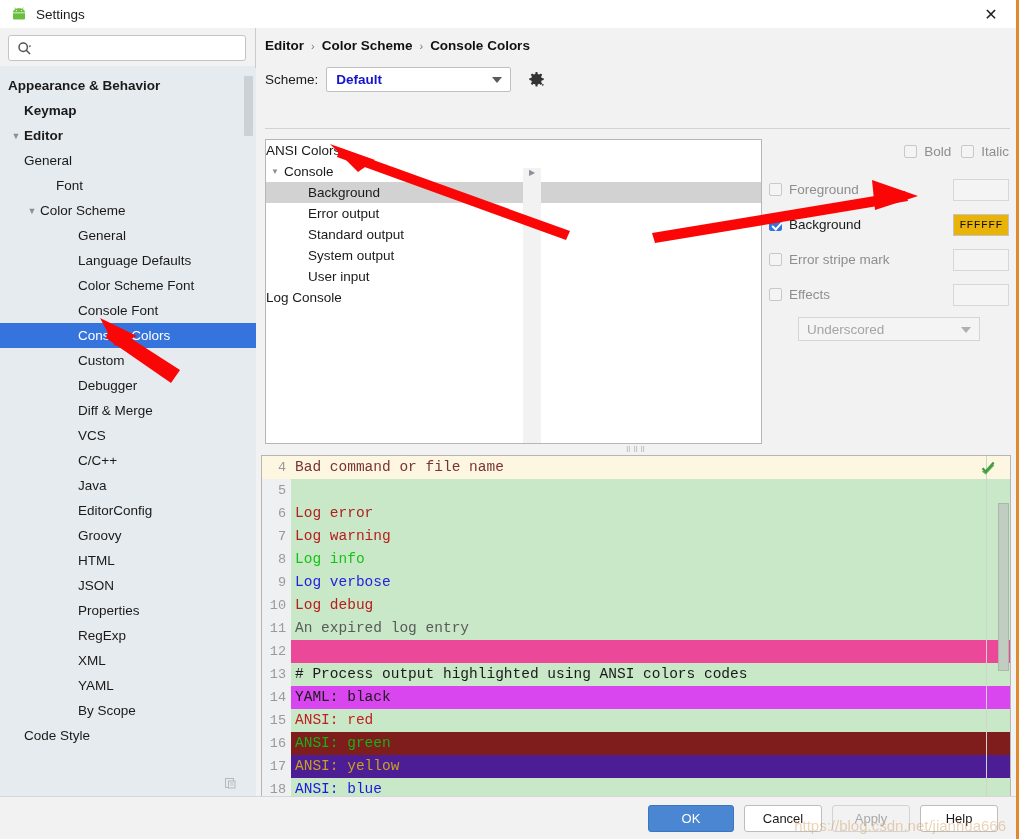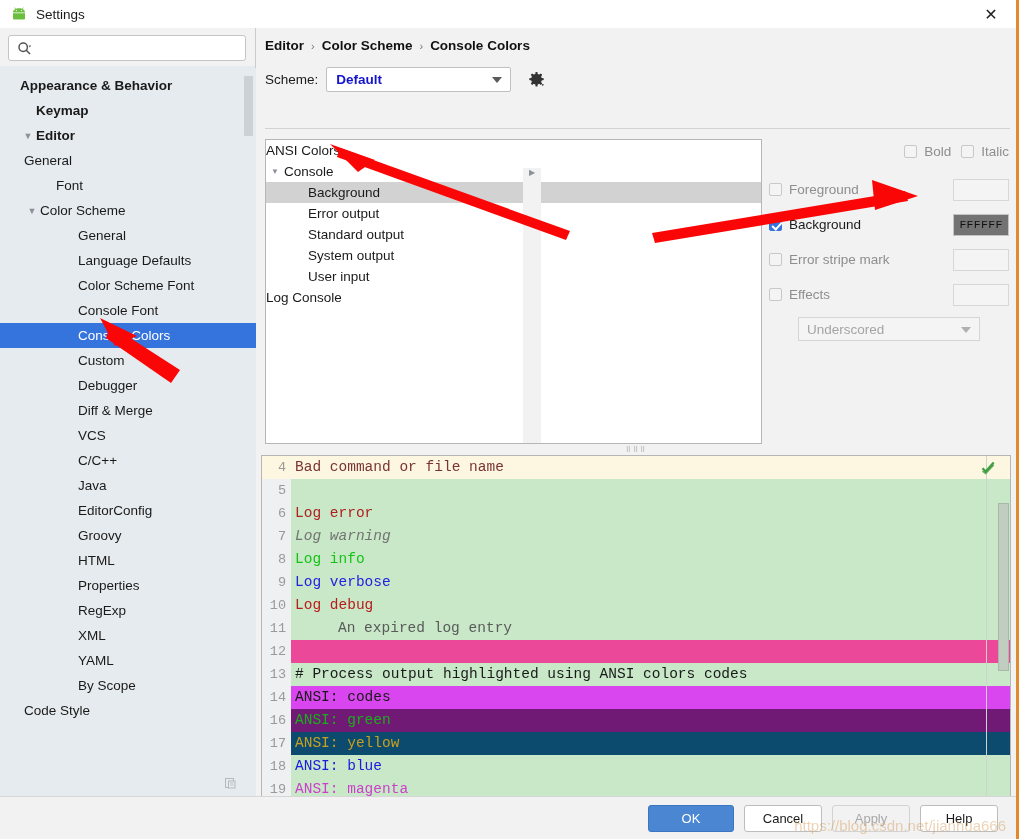--- a/index.html
+++ b/index.html
@@ -72,21 +72,21 @@
   .node {
     height: 25px; display: flex; align-items: center;
     white-space: nowrap; cursor: default;
     font-size: 13.5px;
   }
   .node .arrow {
     width: 16px; text-align: center; color: #8b9099;
     font-size: 9px; flex: 0 0 16px;
   }
   .node .arrow.down::before { content: "\25BC"; }
-  .node.lvl0 { padding-left: 8px; margin-left: 12px; }
+  .node.lvl0 { padding-left: 8px; }
   .node.lvl1 { padding-left: 24px; }
   .node.lvl2 { padding-left: 46px; }
   .node.bold .lbl { font-weight: bold; }
   .node.lvl2 .lbl { padding-left: 16px; }
   .node.lvl1.noarrow .lbl { padding-left: 16px; }
   .node.selected { background: #3573dd; }
   .node.selected .lbl { color: #ffffff; }
   .sb-scroll {
     position: absolute; right: 3px; top: 8px;
     width: 9px; height: 60px; background: #ccd1d6; border-radius: 1px;
@@ -160,21 +160,21 @@
   .cb.disabled { border-color: #c8c8c8; background: #f4f4f4; }
   .cb.checked { background: #3573dd; border-color: #3573dd; }
   .cb.checked::after {
     content: ""; position: absolute; left: 4px; top: 1px;
     width: 4px; height: 8px; border: solid #fff;
     border-width: 0 2px 2px 0; transform: rotate(42deg);
   }
   .opt-label { margin-left: 7px; font-size: 13.5px; color: #8e8e8e; }
   .opt-label.enabled { color: #1a1a1a; }
   .color-field {
-    width: 56px; height: 22px; border: 1px solid #c4c4c4; background: #737373;
+    width: 56px; height: 22px; border: 1px solid #c4c4c4; background: #eab308;
     margin-left: auto;
     display: flex; align-items: center; justify-content: center;
     font-family: "Liberation Mono", monospace; font-size: 11.5px; color: #111;
     letter-spacing: .3px;
   }
   .color-field.empty { border-color: #d7d7d7; background: #f4f4f4; }
   .bi-row { justify-content: flex-end; gap: 10px; margin-bottom: 13px; }
   .bi-item { display: flex; align-items: center; }
   .underscore-select {
     position: relative; margin-left: 29px;
@@ -367,20 +367,24 @@
           <div class="node lvl2">
             <span class="arrow"></span>
             <span class="lbl">Groovy</span>
           </div>
           <div class="node lvl2">
             <span class="arrow"></span>
             <span class="lbl">HTML</span>
           </div>
           <div class="node lvl2">
             <span class="arrow"></span>
+            <span class="lbl">JSON</span>
+          </div>
+          <div class="node lvl2">
+            <span class="arrow"></span>
             <span class="lbl">Properties</span>
           </div>
           <div class="node lvl2">
             <span class="arrow"></span>
             <span class="lbl">RegExp</span>
           </div>
           <div class="node lvl2">
             <span class="arrow"></span>
             <span class="lbl">XML</span>
           </div>
@@ -507,30 +511,31 @@
     <div class="splitter">
       <span class="dots">⠿⠿⠿</span>
     </div>
 
     <div class="preview">
       <div class="gutter-bg"></div>
       <div class="code-area" id="code-area" style="left: 0px; background: rgb(200, 232, 200);">
           <div class="code-line hl" style="background: rgb(253, 247, 226);"><span class="ln" style="background: rgb(253, 247, 226);">4</span><span class="ltext" style="color: rgb(122, 51, 51);">Bad command or file name</span></div>
           <div class="code-line" style="background: rgb(200, 232, 200);"><span class="ln">5</span><span class="ltext" style="color: rgb(26, 26, 26);"></span></div>
           <div class="code-line" style="background: rgb(200, 232, 200);"><span class="ln">6</span><span class="ltext" style="color: rgb(176, 32, 32);">Log error</span></div>
-          <div class="code-line" style="background: rgb(200, 232, 200);"><span class="ln">7</span><span class="ltext" style="color: #737373; font-style: italic;">Log warning</span></div>
+          <div class="code-line" style="background: rgb(200, 232, 200);"><span class="ln">7</span><span class="ltext" style="color: #b91c1c;">Log warning</span></div>
           <div class="code-line" style="background: rgb(200, 232, 200);"><span class="ln">8</span><span class="ltext" style="color: rgb(23, 194, 23);">Log info</span></div>
           <div class="code-line" style="background: rgb(200, 232, 200);"><span class="ln">9</span><span class="ltext" style="color: rgb(34, 34, 224);">Log verbose</span></div>
           <div class="code-line" style="background: rgb(200, 232, 200);"><span class="ln">10</span><span class="ltext" style="color: #b91c1c;">Log debug</span></div>
-          <div class="code-line" style="background: rgb(200, 232, 200);"><span class="ln">11</span><span class="ltext" style="color: rgb(90, 90, 90); margin-left: 43px;">An expired log entry</span></div>
+          <div class="code-line" style="background: rgb(200, 232, 200);"><span class="ln">11</span><span class="ltext" style="color: rgb(90, 90, 90);">An expired log entry</span></div>
           <div class="code-line" style="background: #ec4899;"><span class="ln">12</span><span class="ltext" style="color: rgb(26, 26, 26);"></span></div>
           <div class="code-line" style="background: rgb(200, 232, 200);"><span class="ln">13</span><span class="ltext" style="color: rgb(26, 26, 26);"># Process output highlighted using ANSI colors codes</span></div>
-          <div class="code-line" style="background: #d946ef;"><span class="ln">14</span><span class="ltext" style="color: rgb(26, 26, 26);">ANSI: codes</span></div>
-          <div class="code-line" style="background: #701a75;"><span class="ln">16</span><span class="ltext" style="color: rgb(23, 176, 23);">ANSI: green</span></div>
-          <div class="code-line" style="background: #0c4a6e;"><span class="ln">17</span><span class="ltext" style="color: rgb(200, 160, 32);">ANSI: yellow</span></div>
+          <div class="code-line" style="background: #d946ef;"><span class="ln">14</span><span class="ltext" style="color: rgb(26, 26, 26);">YAML: black</span></div>
+          <div class="code-line" style="background: rgb(200, 232, 200);"><span class="ln">15</span><span class="ltext" style="color: rgb(192, 32, 32);">ANSI: red</span></div>
+          <div class="code-line" style="background: #7f1d1d;"><span class="ln">16</span><span class="ltext" style="color: rgb(23, 176, 23);">ANSI: green</span></div>
+          <div class="code-line" style="background: #4c1d95;"><span class="ln">17</span><span class="ltext" style="color: rgb(200, 160, 32);">ANSI: yellow</span></div>
           <div class="code-line" style="background: rgb(200, 232, 200);"><span class="ln">18</span><span class="ltext" style="color: rgb(26, 26, 224);">ANSI: blue</span></div>
           <div class="code-line" style="background: rgb(200, 232, 200);"><span class="ln">19</span><span class="ltext" style="color: rgb(204, 63, 204);">ANSI: magenta</span></div>
         </div>
       <div class="markers"></div>
       <div class="prev-scrollbar"></div>
       <span class="check-icon">
         <svg width="15" height="15" viewBox="0 0 15 15">
           <path d="M1.5 8.2l3.2 3.4 8-9" stroke="#3f9e3f" stroke-width="2.2" fill="none"></path>
           <path d="M1.5 11.2l3.2 2.2 8-8.5" stroke="#3f9e3f" stroke-width="1.6" fill="none" opacity=".85"></path>
         </svg>

